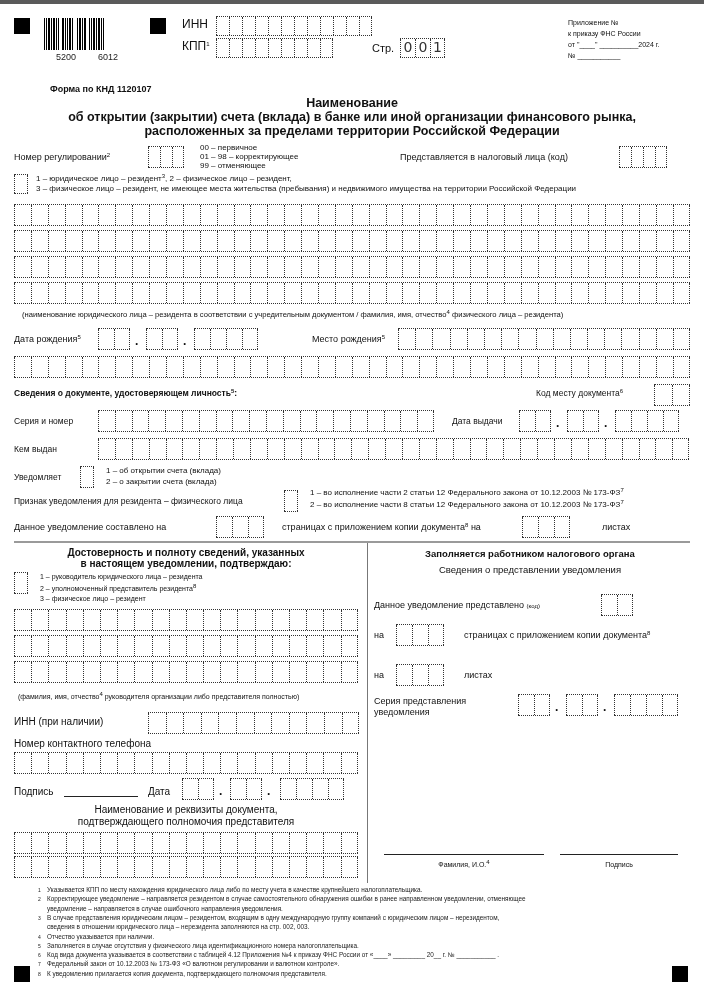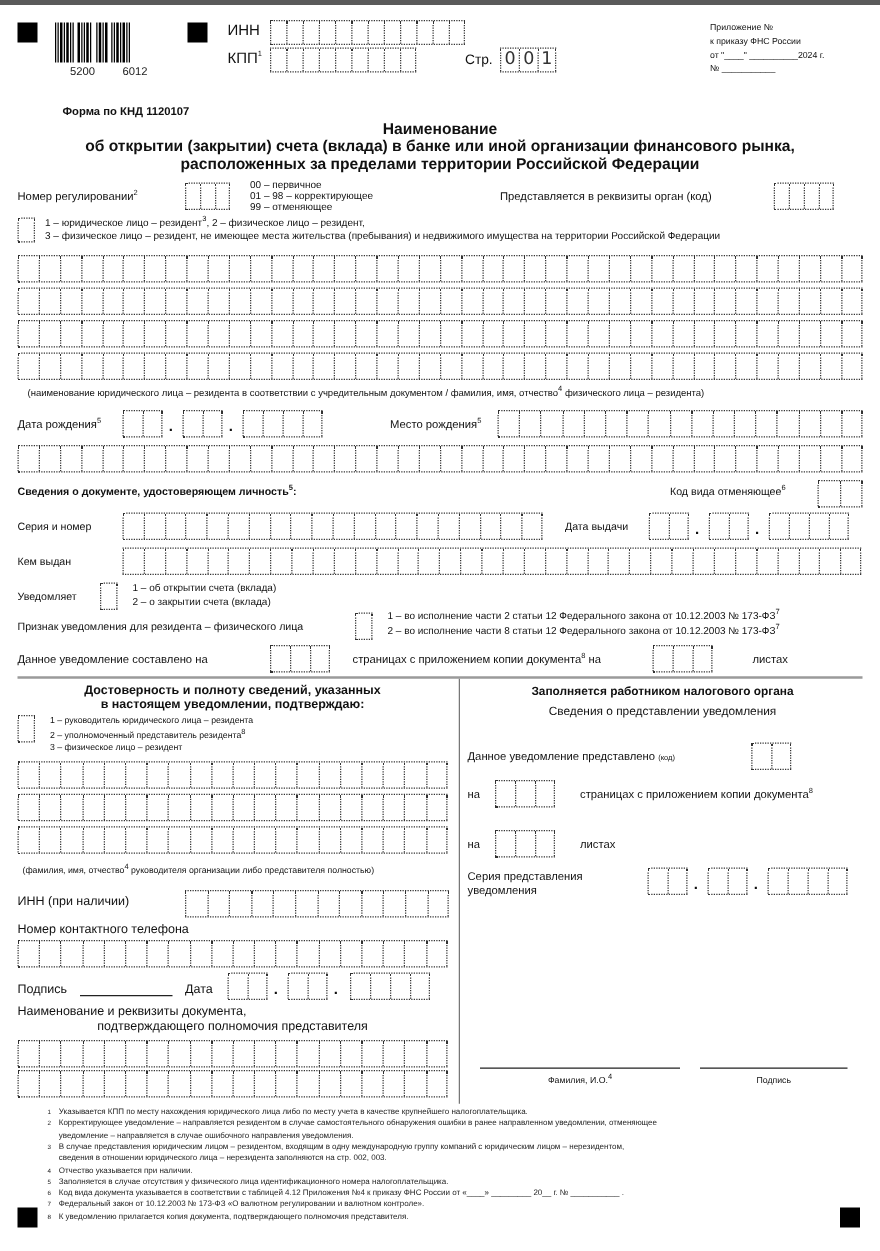--- a/index.html
+++ b/index.html
@@ -119,21 +119,21 @@
 
 <div class="lbl" style="left:14px;top:152px;"><span>Номер регулировании</span><sup>2</sup></div>
 <div class="grid" style="left:148px;top:146px;height:20px;" id="g-corr">
     <div class="cell" style="width: 12px;"></div>
     <div class="cell" style="width: 12px;"></div>
     <div class="cell" style="width: 12px;"></div>
   </div>
 <div class="lbl-sm" style="left:200px;top:143px;font-size:8px;">00 – первичное</div>
 <div class="lbl-sm" style="left:200px;top:152px;font-size:8px;">01 – 98 – корректирующее</div>
 <div class="lbl-sm" style="left:200px;top:161px;font-size:8px;">99 – отменяющее</div>
-<div class="lbl" style="left:400px;top:152px;">Представляется в реквизиты орган (код)</div>
+<div class="lbl" style="left:400px;top:152px;">Представляется в налоговый лица (код)</div>
 <div class="grid" style="left:619px;top:146px;height:20px;" id="g-tax">
     <div class="cell" style="width: 12px;"></div>
     <div class="cell" style="width: 12px;"></div>
     <div class="cell" style="width: 12px;"></div>
     <div class="cell" style="width: 12px;"></div>
   </div>
 
 <div class="grid" style="left:14px;top:174px;height:18px;" id="g-restype">
     <div class="cell" style="width: 14px;"></div>
   </div>
@@ -384,21 +384,21 @@
     <div class="cell" style="width: 16.9px;"></div>
     <div class="cell" style="width: 16.9px;"></div>
     <div class="cell" style="width: 16.9px;"></div>
     <div class="cell" style="width: 16.9px;"></div>
     <div class="cell" style="width: 16.9px;"></div>
     <div class="cell" style="width: 16.9px;"></div>
     <div class="cell" style="width: 16.9px;"></div>
   </div>
 
 <div class="lbl bold" style="left:14px;top:388px;font-size:8.5px;"><span>Сведения о документе, удостоверяющем личность</span><sup>5</sup>:</div>
-<div class="lbl" style="left:536px;top:388px;font-size:8.5px;"><span>Код вида отменяющее</span><sup>6</sup></div>
+<div class="lbl" style="left:536px;top:388px;font-size:8.5px;"><span>Код месту документа</span><sup>6</sup></div>
 <div class="grid" style="left:654px;top:384px;height:20px;" id="g-dtype">
     <div class="cell" style="width: 18px;"></div>
     <div class="cell" style="width: 18px;"></div>
   </div>
 
 <div class="lbl" style="left:14px;top:416px;font-size:8.5px;">Серия и номер</div>
 <div class="grid" style="left:98px;top:410px;height:20px;" id="g-series">
     <div class="cell" style="width: 16.8px;"></div>
     <div class="cell" style="width: 16.8px;"></div>
     <div class="cell" style="width: 16.8px;"></div>
@@ -637,21 +637,21 @@
     <div class="cell" style="width: 16px;"></div>
   </div>
 <div class="dot-sep" style="left:267px;top:784px;">.</div>
 <div class="grid" style="left:280px;top:778px;height:20px;" id="g-sy">
     <div class="cell" style="width: 16px;"></div>
     <div class="cell" style="width: 16px;"></div>
     <div class="cell" style="width: 16px;"></div>
     <div class="cell" style="width: 16px;"></div>
   </div>
 
-<div class="lbl-md" style="left:14px;width:344px;text-align:left;top:804px;">Наименование и реквизиты документа,</div>
+<div class="lbl-md" style="left:14px;width:344px;text-align:center;top:804px;">Наименование и реквизиты документа,</div>
 <div class="lbl-md" style="left:14px;width:344px;text-align:center;top:816px;">подтверждающего полномочия представителя</div>
 <div class="grid" style="left:14px;top:832px;height:20px;" id="g-adoc1">
     <div class="cell" style="width: 17.2px;"></div>
     <div class="cell" style="width: 17.2px;"></div>
     <div class="cell" style="width: 17.2px;"></div>
     <div class="cell" style="width: 17.2px;"></div>
     <div class="cell" style="width: 17.2px;"></div>
     <div class="cell" style="width: 17.2px;"></div>
     <div class="cell" style="width: 17.2px;"></div>
     <div class="cell" style="width: 17.2px;"></div>

